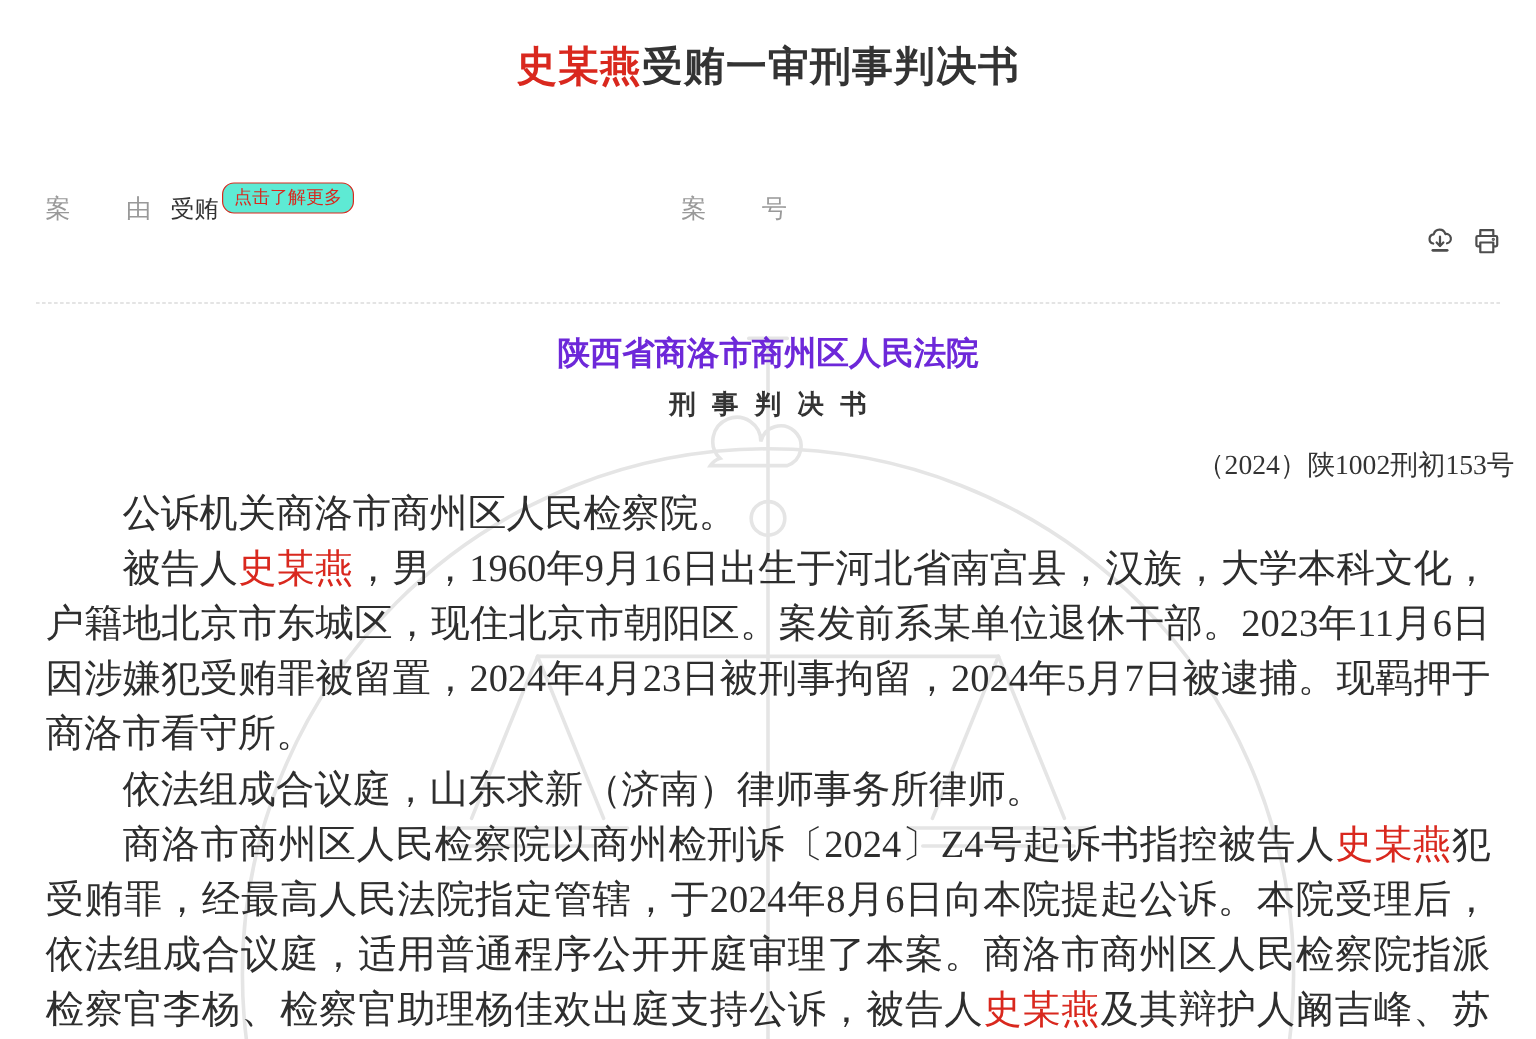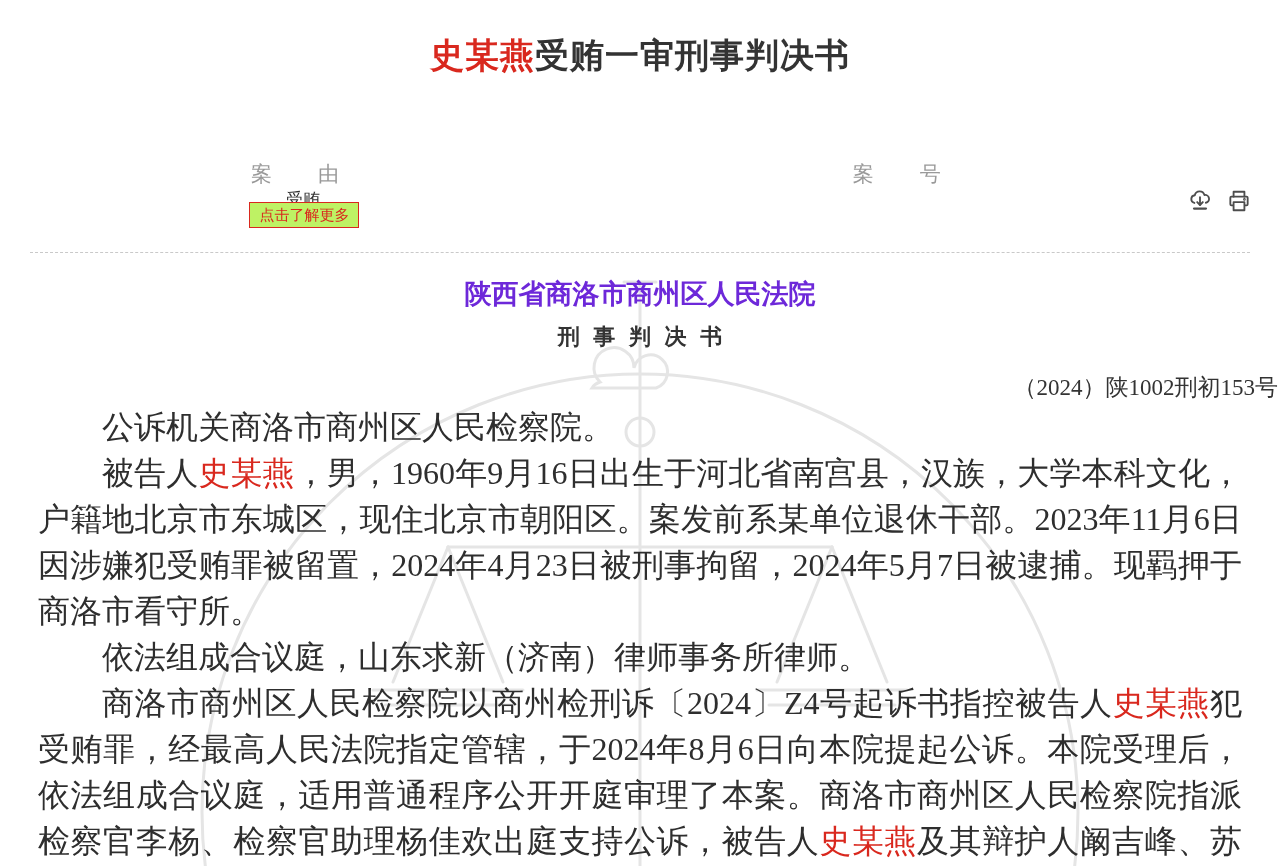--- a/index.html
+++ b/index.html
@@ -24,32 +24,32 @@
     position:absolute;top:33px;left:0;right:0;
     text-align:center;
     font-size:34px;font-weight:700;color:#333333;
     margin:0;letter-spacing:1px;
   }
   .red-seg{color:#d9281e;}
   
   .meta-block{position:absolute;top:160px;left:38px;right:38px;}
   .meta-row{display:flex;align-items:flex-start;}
   .meta-row.second{margin-top:26px;}
-  .meta-cell{width:44%;display:flex;align-items:center;flex-direction:column;}
+  .meta-cell{width:44%;display:flex;align-items:center;}
   .meta-cell.right{width:56%;}
   .meta-label{
     display:inline-block;width:88px;flex:none;
     color:#999999;font-size:21px;
     text-align:justify;text-align-last:justify;
     margin-right:16px;white-space:nowrap;
   }
-  .meta-value{color:#333333;font-size:17px;white-space:nowrap;}
+  .meta-value{color:#333333;font-size:20px;white-space:nowrap;}
   .learn-more-btn{
     display:inline-block;margin-left:3px;position:relative;top:-9px;
-    border:1px solid #d9281e;border-radius:0;background:#bef264;
+    border:1px solid #d9281e;border-radius:10px;background:#5eead4;
     color:#d9281e;font-size:15px;line-height:1;
     padding:4px 9px 5px;cursor:pointer;
     font-family:"Liberation Sans","DejaVu Sans",sans-serif;white-space:nowrap;
   }
   .meta-icons{
     position:absolute;right:28px;top:188px;
     display:flex;gap:13px;align-items:center;
   }
   .icon-btn{
     background:none;border:none;padding:0;margin:0;cursor:pointer;
@@ -64,21 +64,21 @@
   .doc-court{
     position:absolute;top:276px;left:0;right:0;margin:0;
     text-align:center;font-size:27px;font-weight:700;color:#6d28d9;
   }
   .doc-type{
     position:absolute;top:322px;left:0;right:0;margin:0;
     text-align:center;font-size:22px;font-weight:700;color:#333333;
     letter-spacing:0.62em;text-indent:0.62em;
   }
   .doc-case-number{
-    position:absolute;top:372px;right:2px;margin:0;
+    position:absolute;top:372px;right:18px;margin:0;
     font-family:"Liberation Serif","DejaVu Serif",serif;
     font-size:23px;color:#333333;
   }
   .doc-body{
     position:absolute;top:404px;left:38px;right:38px;
     font-family:"Liberation Serif","DejaVu Serif",serif;
     font-size:32px;line-height:46px;color:#2e2e2e;
     text-align:justify;
   }
   .doc-para{margin:0;text-indent:2em;}

